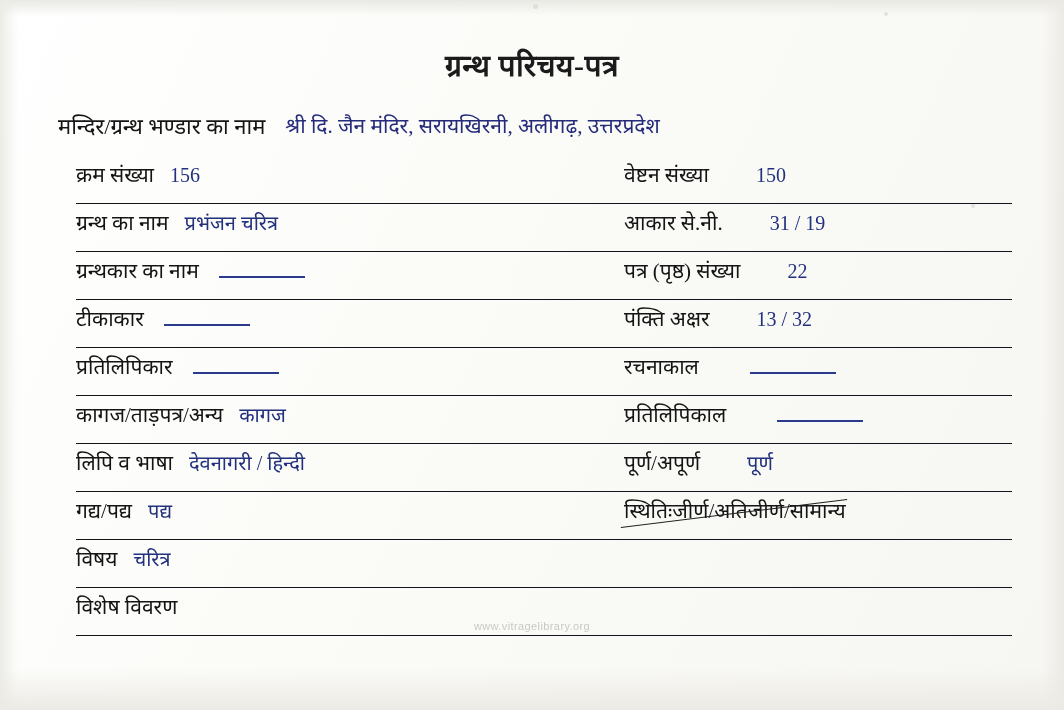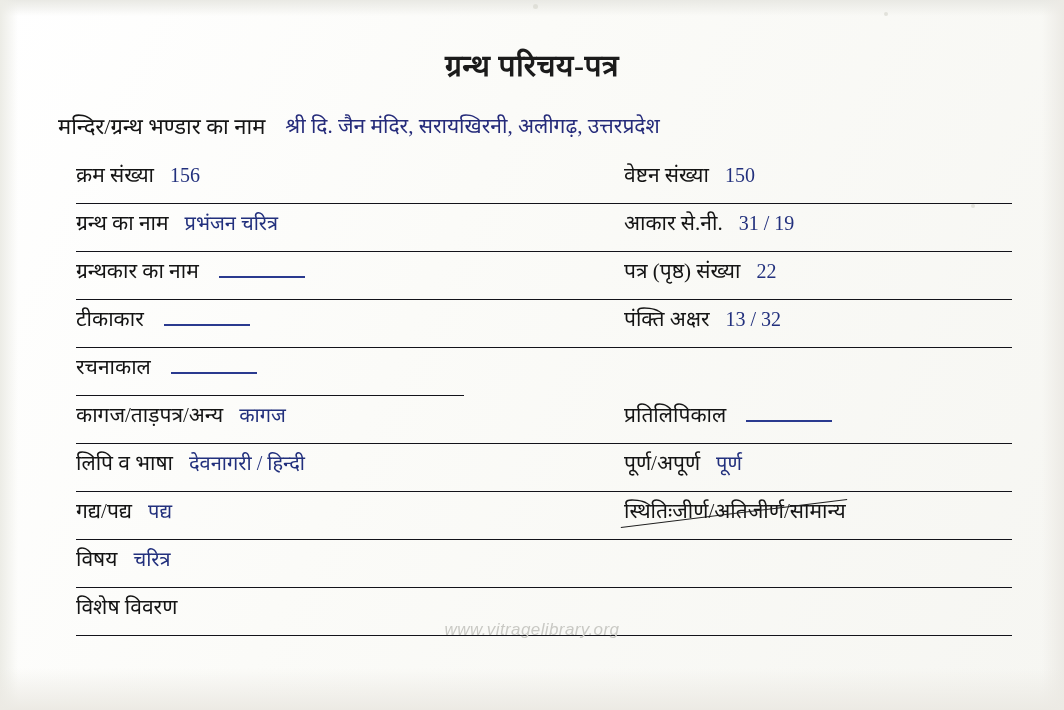--- a/index.html
+++ b/index.html
@@ -95,21 +95,21 @@
     align-items: flex-end;
   }
   .cell {
     position: relative;
     display: flex;
     align-items: baseline;
     box-sizing: border-box;
     height: 46px;
   }
   .cell.left { width: 548px; }
-  .cell.right { width: 388px; }
+  .cell.right { width: 388px; gap: 31px; }
   .cell.full { width: 936px; margin-top: 20px; }
 
   .lbl {
     font-family: "Liberation Serif", serif;
     font-size: 21px;
     color: #141414;
     white-space: nowrap;
     padding-bottom: 6px;
   }
   .val {
@@ -153,24 +153,23 @@
     transform: rotate(-7deg);
   }
 
   .watermark {
     position: absolute;
     top: 620px;
     left: 0;
     width: 1064px;
     text-align: center;
     font-family: "Liberation Sans", sans-serif;
-    font-size: 17px;
+    font-size: 11px;
     color: #c9c9c4;
     letter-spacing: 0.4px;
-    font-style: italic;
   }
 
   .spot {
     position: absolute;
     border-radius: 50%;
     background: #d8d8d0;
     opacity: .7;
   }
 </style>
 </head>
@@ -242,20 +241,25 @@
         <span class="rule"></span>
       </div>
       <div class="cell right">
         <span class="lbl">पंक्ति अक्षर</span>
         <span class="val">13 / 32</span>
         <span class="rule"></span>
       </div>
     </div>
 
     <div class="row">
+      <div class="cell left">
+        <span class="lbl">प्रतिलिपिकार</span>
+        <span class="blue-line"></span>
+        <span class="rule"></span>
+      </div>
       <div class="cell right">
         <span class="lbl">रचनाकाल</span>
         <span class="blue-line"></span>
         <span class="rule"></span>
       </div>
     </div>
 
     <div class="row">
       <div class="cell left">
         <span class="lbl">कागज/ताड़पत्र/अन्य</span>

